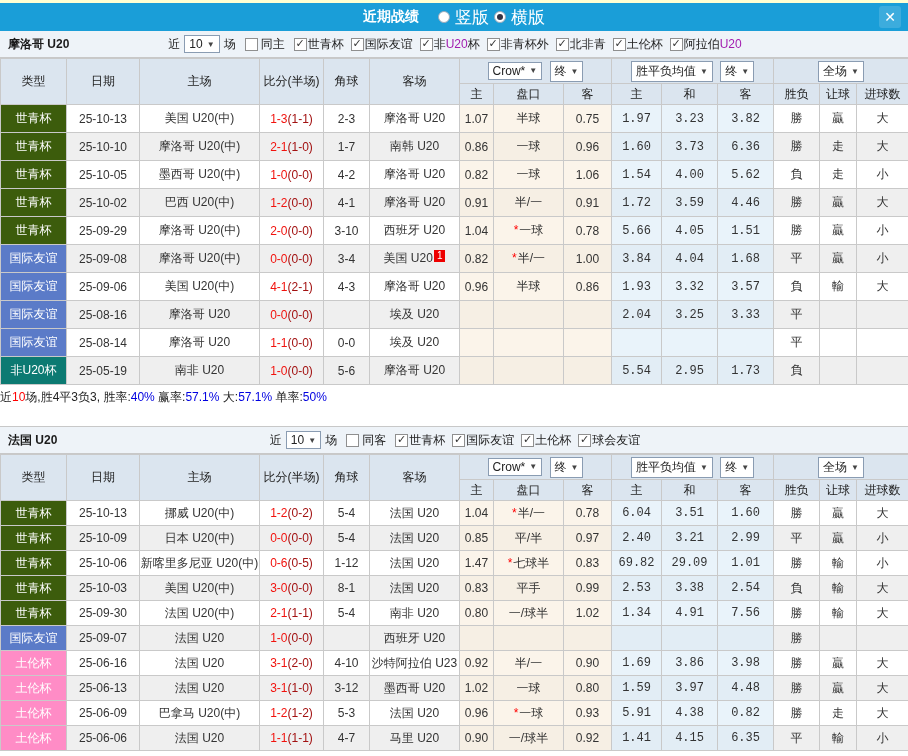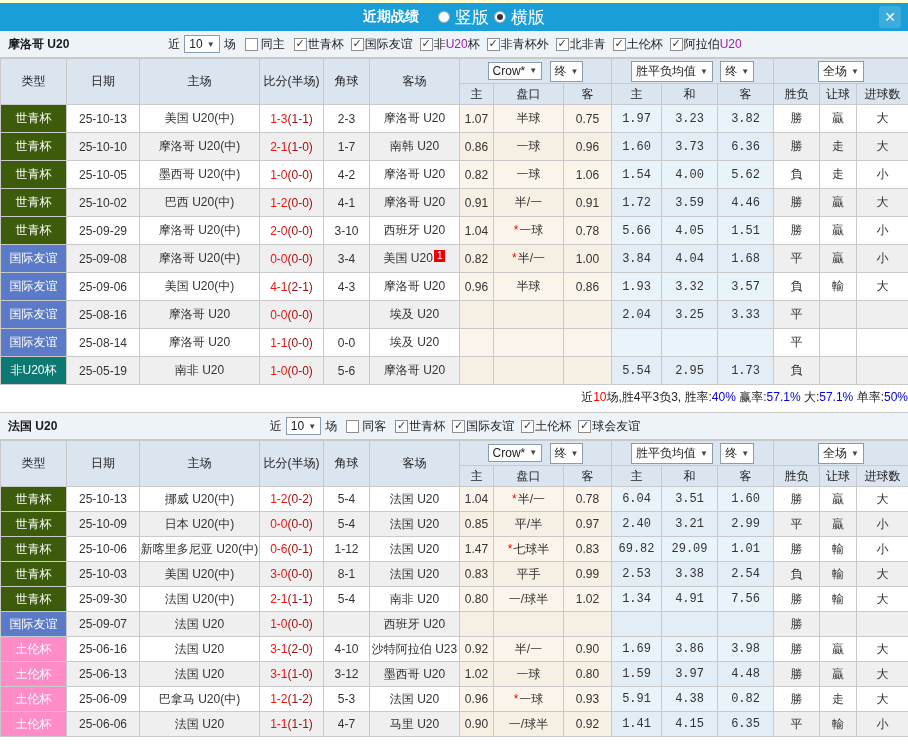--- a/index.html
+++ b/index.html
@@ -44,21 +44,21 @@
   .star { color:#f00; margin-right:1px; }
   .badge { display:inline-block; background:#ee0000; color:#fff; font-size:10px; line-height:12px; padding:0 3px; margin-left:1px; vertical-align:top; }
   .res { font-size:12px; }
   .res-r { color:#dd0000; }
   .res-b { color:#1212d0; }
   .res-g { color:#078207; }
   .c-k { color:#222; }
   .c-r { color:#f00; }
   .c-b { color:#0000e0; }
   .c-blue { color:#a21caf; }
-  .summary { height:28px; line-height:25px; text-align:right; background:#fff; border-bottom:1px solid #c8c8c8; }
+  .summary { height:42px; line-height:25px; text-align:left; background:#fff; border-bottom:1px solid #c8c8c8; }
 </style>
 </head>
 <body>
 
 <div class="app">
 
   <div class="titlebar">
     <div class="titlebar-center">
       <span class="title">近期战绩</span>
       <span class="radio"></span>
@@ -479,21 +479,21 @@
           <td class="cavg">3.21</td>
           <td class="cavg">2.99</td>
           <td class="res res-b">平</td>
           <td class="res res-r">贏</td>
           <td class="res res-g">小</td>
         </tr>
         <tr>
           <td class="league" style="background: rgb(60, 92, 12);">世青杯</td>
           <td class="date">25-10-06</td>
           <td class="team">新喀里多尼亚 U20(中)</td>
-          <td class="score"><span class="ft">0-6</span><span class="ht">(0-1)</span></td>
+          <td class="score"><span class="ft">0-6</span><span class="ht">(0-5)</span></td>
           <td class="corner">1-12</td>
           <td class="team tg"><span>法国 U20</span></td>
           <td class="codds">1.47</td>
           <td class="codds"><span class="star">*</span><span>七球半</span></td>
           <td class="codds">0.83</td>
           <td class="cavg">69.82</td>
           <td class="cavg">29.09</td>
           <td class="cavg">1.01</td>
           <td class="res res-r">勝</td>
           <td class="res res-g">輸</td>

